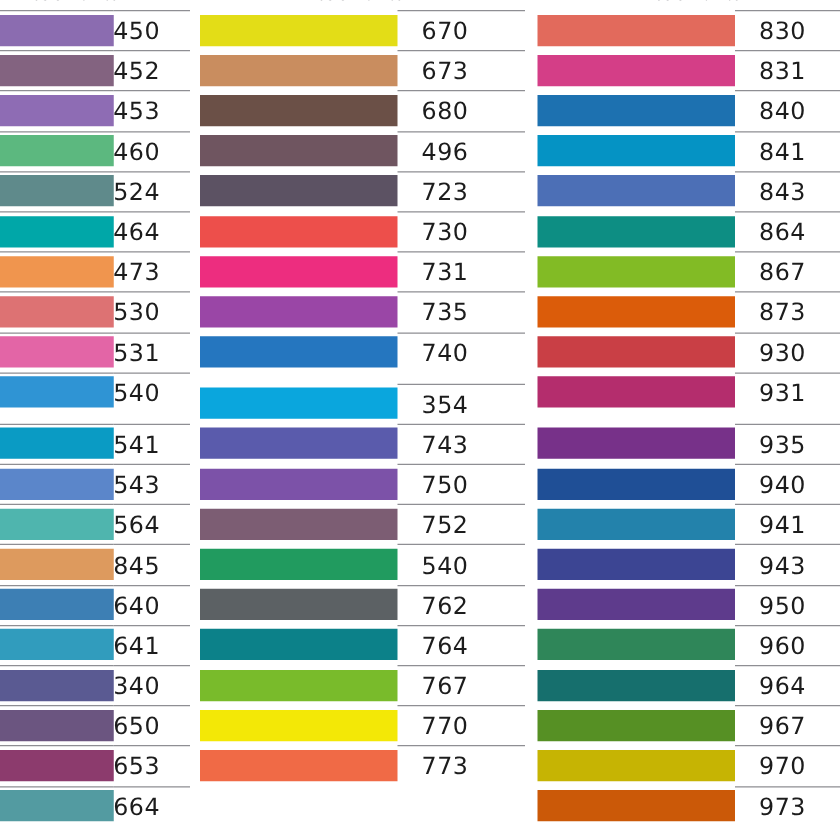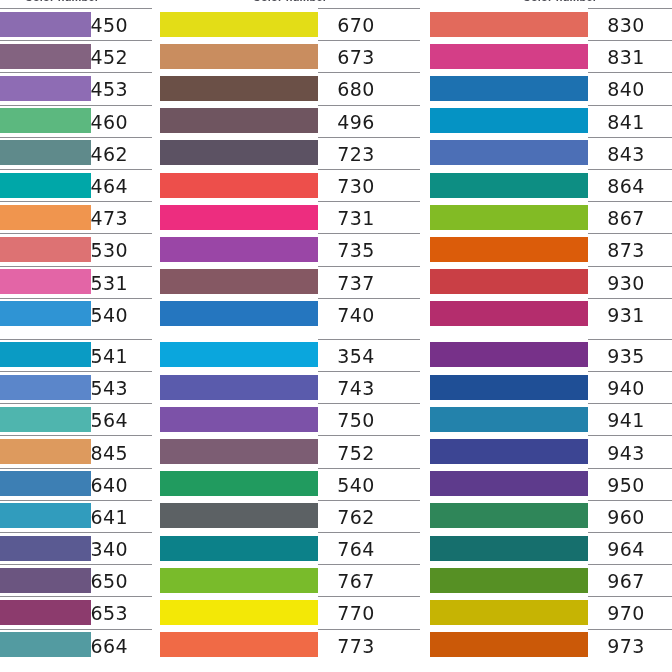--- a/index.html
+++ b/index.html
@@ -159,21 +159,21 @@
           </div>
           <div class="num-cell">
             <span class="num">460</span>
           </div>
         </div>
         <div class="row">
           <div class="swatch-cell">
             <div class="swatch" style="background: rgb(95, 138, 139);"></div>
           </div>
           <div class="num-cell">
-            <span class="num">462</span>
+            <span class="num">524</span>
           </div>
         </div>
         <div class="row">
           <div class="swatch-cell">
             <div class="swatch" style="background: rgb(0, 167, 168);"></div>
           </div>
           <div class="num-cell">
             <span class="num">464</span>
           </div>
         </div>
@@ -354,28 +354,20 @@
           </div>
         </div>
         <div class="row">
           <div class="swatch-cell">
             <div class="swatch" style="background: rgb(154, 70, 166);"></div>
           </div>
           <div class="num-cell">
             <span class="num">735</span>
           </div>
         </div>
-        <div class="row">
-          <div class="swatch-cell">
-            <div class="swatch" style="background: rgb(133, 88, 99);"></div>
-          </div>
-          <div class="num-cell">
-            <span class="num">737</span>
-          </div>
-        </div>
         <div class="row gap-after">
           <div class="swatch-cell">
             <div class="swatch" style="background: rgb(37, 118, 191);"></div>
           </div>
           <div class="num-cell">
             <span class="num">740</span>
           </div>
         </div>
         <div class="row">
           <div class="swatch-cell">

